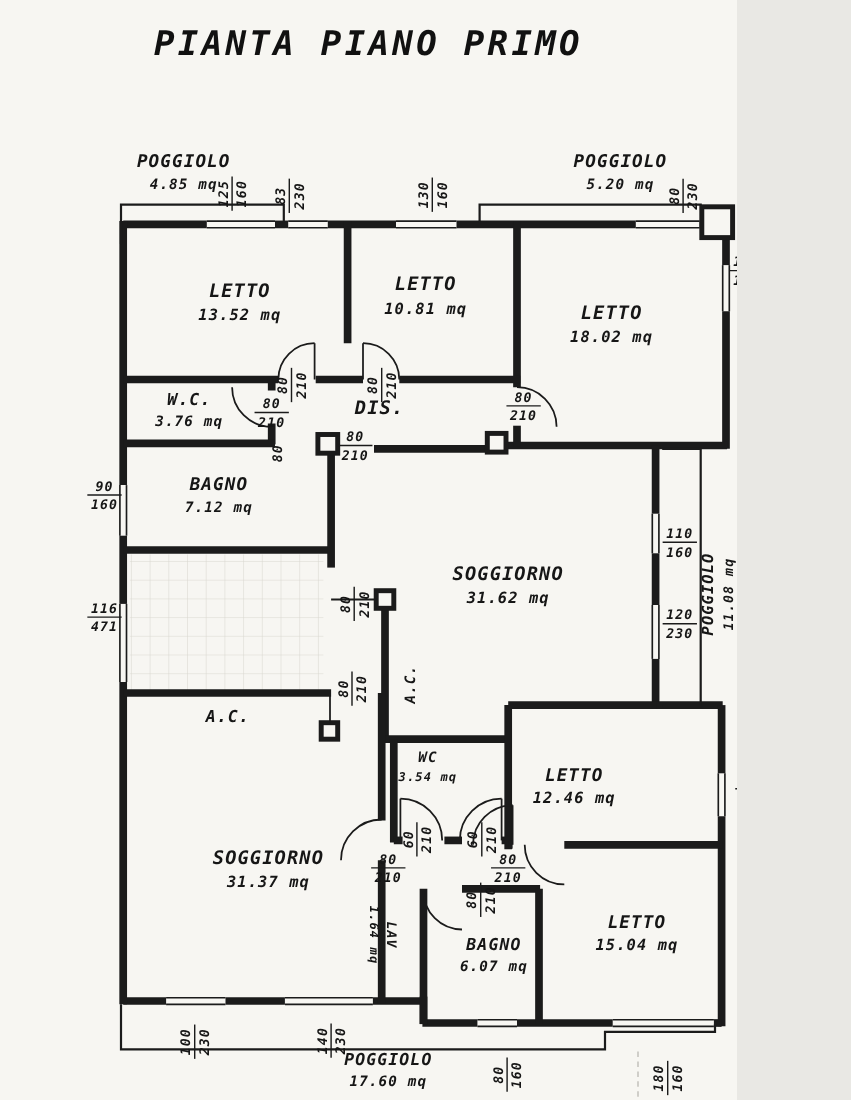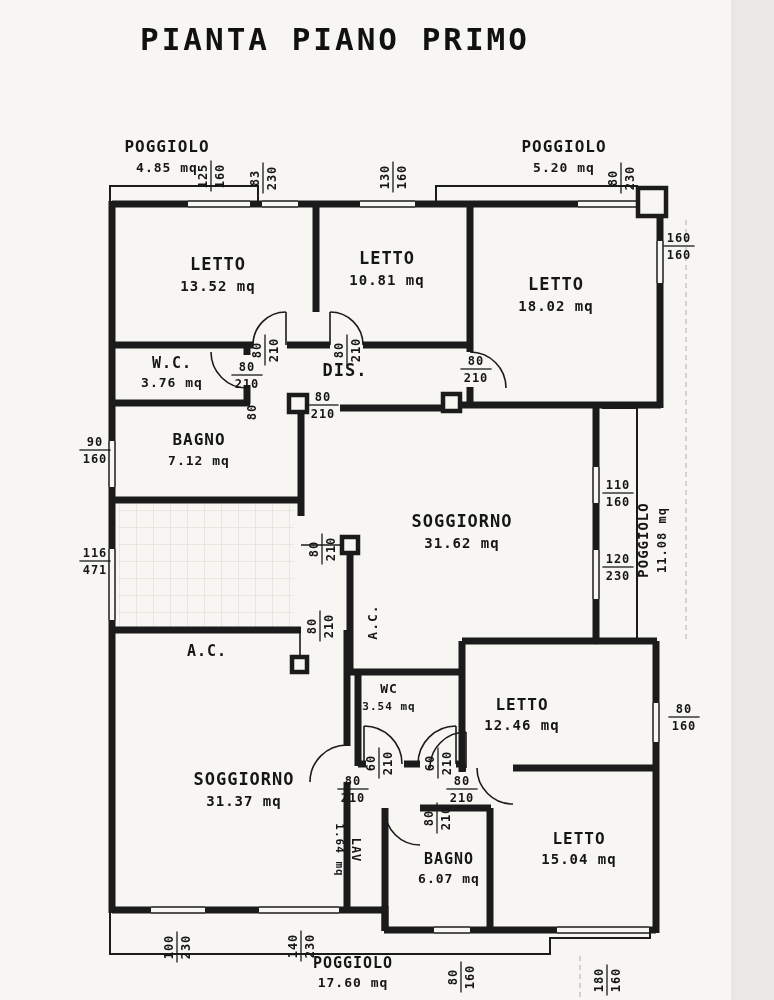--- a/index.html
+++ b/index.html
@@ -1,17 +1,17 @@
 <!DOCTYPE html>
 <html><head>
 <meta charset="utf-8">
 <style>
   html,body{margin:0;padding:0;background:#e9e8e4;}
-  #page{position:relative;width:731px;height:1000px;background:#f7f6f2;overflow:hidden;
-        font-family:"DejaVu Sans Mono","Liberation Mono",monospace;}
+  #page{position:relative;width:670px;height:1000px;background:#f7f6f2;overflow:hidden;
+        font-family:"DejaVu Sans Mono","Liberation Mono",monospace;font-style:italic;}
   #page:before{content:"";position:absolute;left:0;top:0;width:10px;height:100%;
         background:linear-gradient(90deg,#d8d6d0,#f7f6f2);}
   svg{position:absolute;left:0;top:0;}
   .lbl{font-family:"DejaVu Sans Mono","Liberation Mono",monospace;fill:#161616;letter-spacing:1px;}
   .ttl{font-family:"DejaVu Sans Mono","Liberation Mono",monospace;fill:#111;letter-spacing:3px;font-weight:bold;}
 </style>
 </head>
 <body>
 
 <div id="page">

